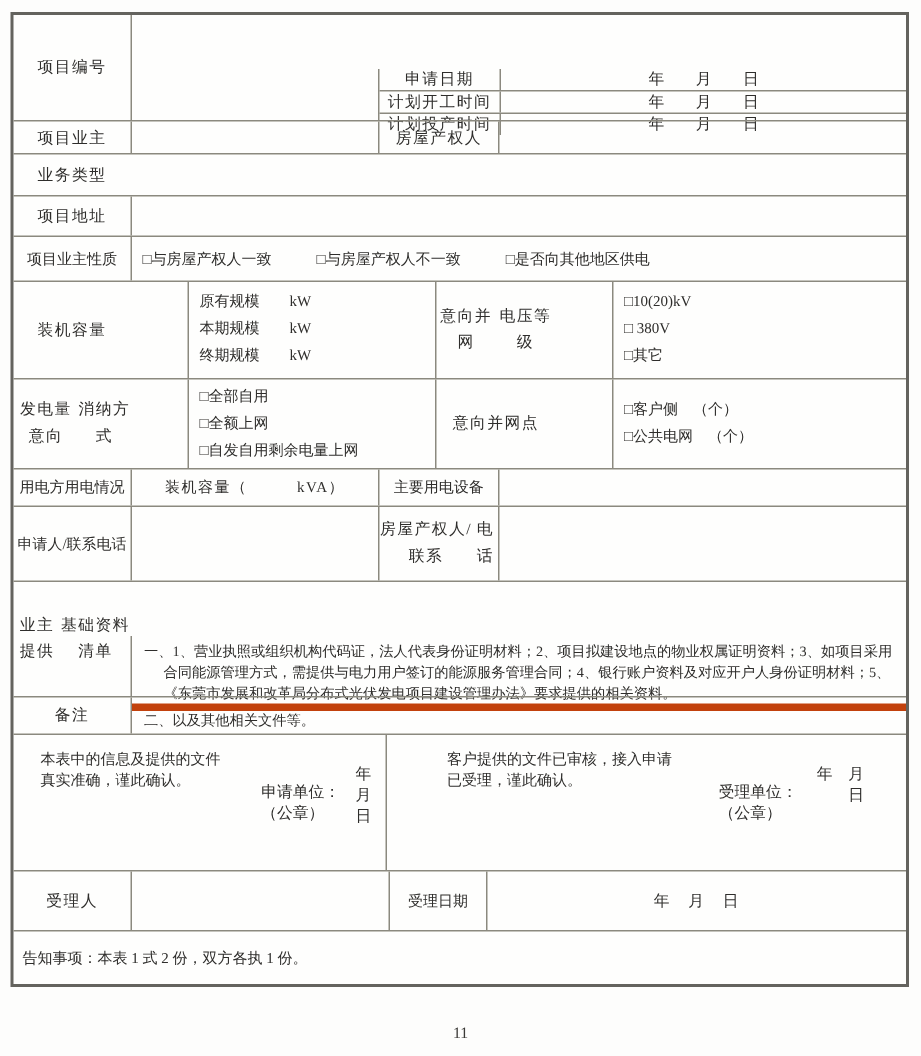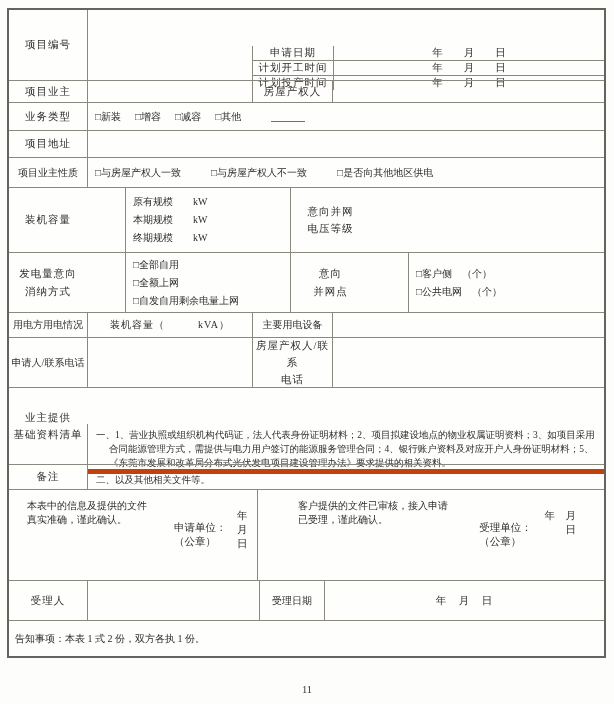--- a/index.html
+++ b/index.html
@@ -10,21 +10,21 @@
   .r { display:flex; border-top:1px solid #8b897f; align-items:stretch; }
   .r.first { border-top:none; }
   .c { border-left:1px solid #8b897f; display:flex; align-items:center; min-width:0; }
   .c.first { border-left:none; }
   .c1 { width:78px; flex:none; }
   .c2 { width:165px; flex:none; }
   .c3 { width:80px; flex:none; }
   .c4 { flex:1; }
   .lab { justify-content:center; text-align:center; font-size:10.5px; letter-spacing:1px; }
   .lab.tight { font-size:10px; letter-spacing:0; }
-  .lab2 { flex-direction:column; justify-content:center; align-items:center; font-size:10.5px; letter-spacing:1px; line-height:1.65; text-align:center; }
+  .lab2 { flex-direction:row; justify-content:center; align-items:center; font-size:10.5px; letter-spacing:1px; line-height:1.65; text-align:center; }
   .vstack { display:flex; flex-direction:column; align-items:stretch; padding:0;margin-top:36px; }
   .subr { display:flex; flex:1; border-top:1px solid #8b897f; }
   .subr.first { border-top:none; }
   .sc3 { width:80px; flex:none; display:flex; align-items:center; justify-content:center; font-size:10.5px; letter-spacing:1px; }
   .sc4 { flex:1; border-left:1px solid #8b897f; display:flex; align-items:center; justify-content:center; font-size:10.5px; }
   .opts { padding-left:7px; font-size:10px; }
   .opt { margin-right:14px; white-space:nowrap; }
   .opt.wide { margin-right:30px; }
   .blank-line { display:inline-block; width:34px; height:11px; border-bottom:1px solid #706f68; margin-left:16px; }
   .lines { flex-direction:column; justify-content:center; align-items:flex-start; padding-left:7px; font-size:10px; line-height:1.8;margin-left:38px; }
@@ -72,27 +72,20 @@
 
     <div class="r" style="height:22px">
       <div class="c first c1 lab">项目业主</div>
       <div class="c c2"></div>
       <div class="c c3 lab">房屋产权人</div>
       <div class="c c4"></div>
     </div>
 
     <div class="r" style="height:28px">
       <div class="c first c1 lab">业务类型</div>
-      <div class="c c4 opts">
-        <span class="opt">□新装</span>
-        <span class="opt">□增容</span>
-        <span class="opt">□减容</span>
-        <span class="opt">□其他</span>
-        <span class="blank-line"></span>
-      </div>
     </div>
 
     <div class="r" style="height:27px">
       <div class="c first c1 lab">项目地址</div>
       <div class="c c4"></div>
     </div>
 
     <div class="r" style="height:30px">
       <div class="c first c1 lab tight">项目业主性质</div>
       <div class="c c4 opts">
@@ -106,20 +99,25 @@
       <div class="c first c1 lab">装机容量</div>
       <div class="c c2 lines">
         <span>原有规模　　kW</span>
         <span>本期规模　　kW</span>
         <span>终期规模　　kW</span>
       </div>
       <div class="c c3 lab2">
         <span>意向并网</span>
         <span>电压等级</span>
       </div>
+      <div class="c c4 lines">
+        <span>□10(20)kV</span>
+        <span>□ 380V</span>
+        <span>□其它</span>
+      </div>
     </div>
 
     <div class="r" style="height:60px">
       <div class="c first c1 lab2 tight">
         <span>发电量意向</span>
         <span>消纳方式</span>
       </div>
       <div class="c c2 lines">
         <span>□全部自用</span>
         <span>□全额上网</span>

